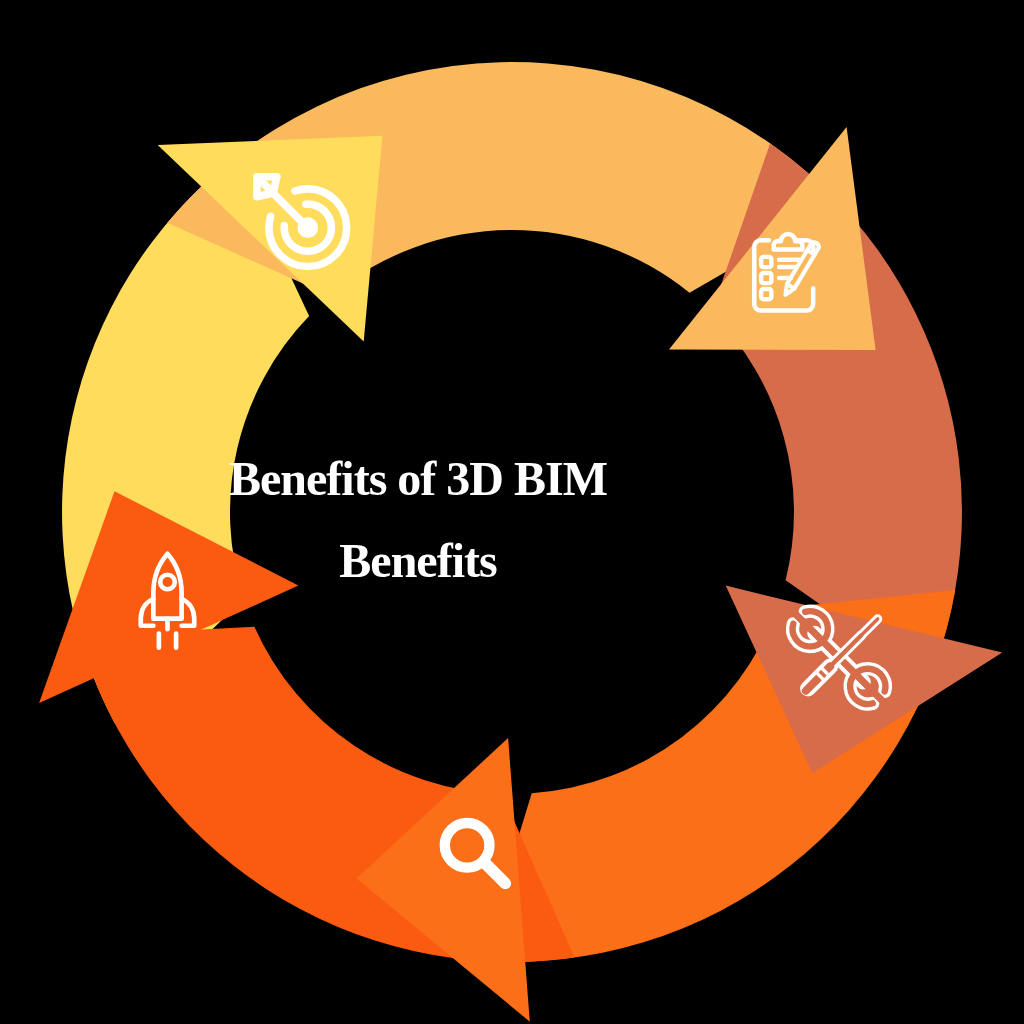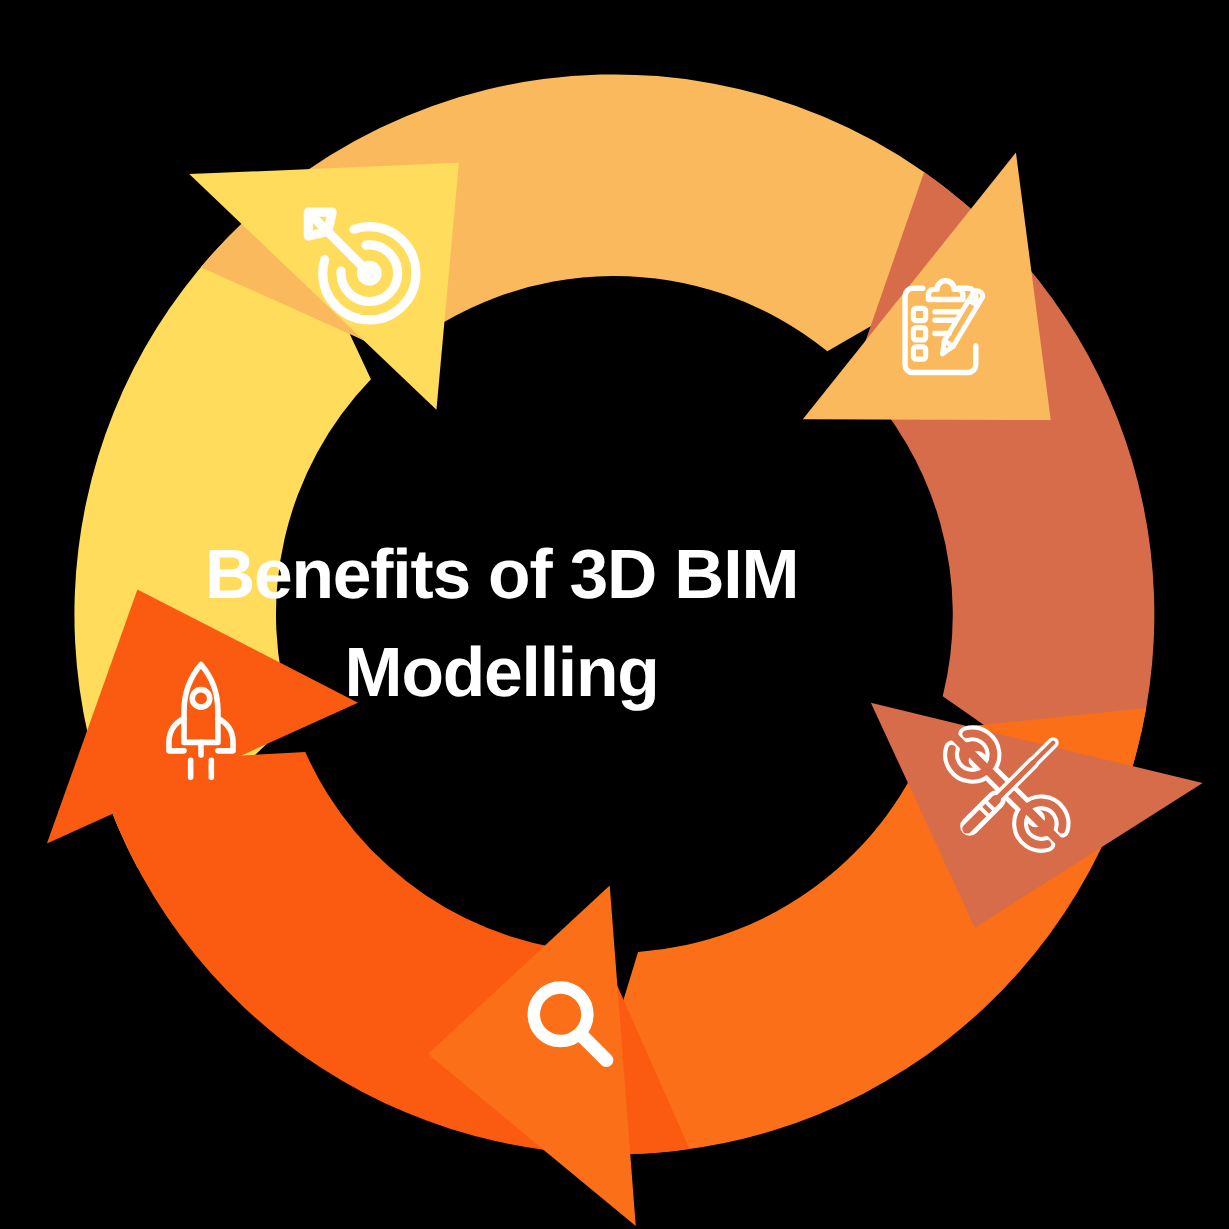--- a/index.html
+++ b/index.html
@@ -1,20 +1,20 @@
 <!DOCTYPE html>
 <html><head>
 <meta charset="utf-8">
 <style>
   html,body{margin:0;padding:0;background:#000;}
   #stage{position:relative;width:1024px;height:1024px;background:#000;overflow:hidden;
          font-family:"Liberation Sans","DejaVu Sans",sans-serif;}
   #diagram{position:absolute;left:0;top:0;}
   .title{position:absolute;left:0;top:438px;width:836px;text-align:center;
-         color:#fff;font-weight:700;font-size:58px;line-height:82px;letter-spacing:-1px;}
+         color:#fff;font-weight:700;font-size:48px;line-height:82px;letter-spacing:-1px;font-family:Liberation Serif, serif;}
 </style>
 </head>
 <body>
 
 <div id="stage" style="background: rgb(0, 0, 0);">
 
   <svg id="diagram" width="1024" height="1024" viewBox="0 0 1024 1024">
     <g id="bands">
         <path d="M 114.7 723.3 A 450 450 0 0 1 235.0 157.4 L 309.1 316.1 A 282 282 0 0 0 243.8 599.1 Z" fill="#FFDC5B"></path>
         <path d="M 167.3 222.7 A 450 450 0 0 1 841.1 205.1 L 689.5 292.8 A 282 282 0 0 0 330.7 296.0 Z" fill="#FBB95D"></path>
@@ -81,15 +81,15 @@
       <path d="M17.6 24.4 C14.2 26 12.1 29 11.9 33 L11.9 36.6 L17.6 36.6"></path>
       <path d="M30.4 24.4 C33.8 26 35.9 29 36.1 33 L36.1 36.6 L30.4 36.6"></path>
       <path d="M24 33.4 L24 38.2"></path>
       <path d="M20.1 40.2 L20.1 46.6"></path>
       <path d="M27.9 40.2 L27.9 46.6"></path>
     </g>
   </svg>
 
   <div class="title" style="color: rgb(255, 255, 255);">
     <div>Benefits of 3D BIM</div>
-    <div>Modelling</div>
+    <div>Benefits</div>
   </div>
 </div>
 
 </body></html>

